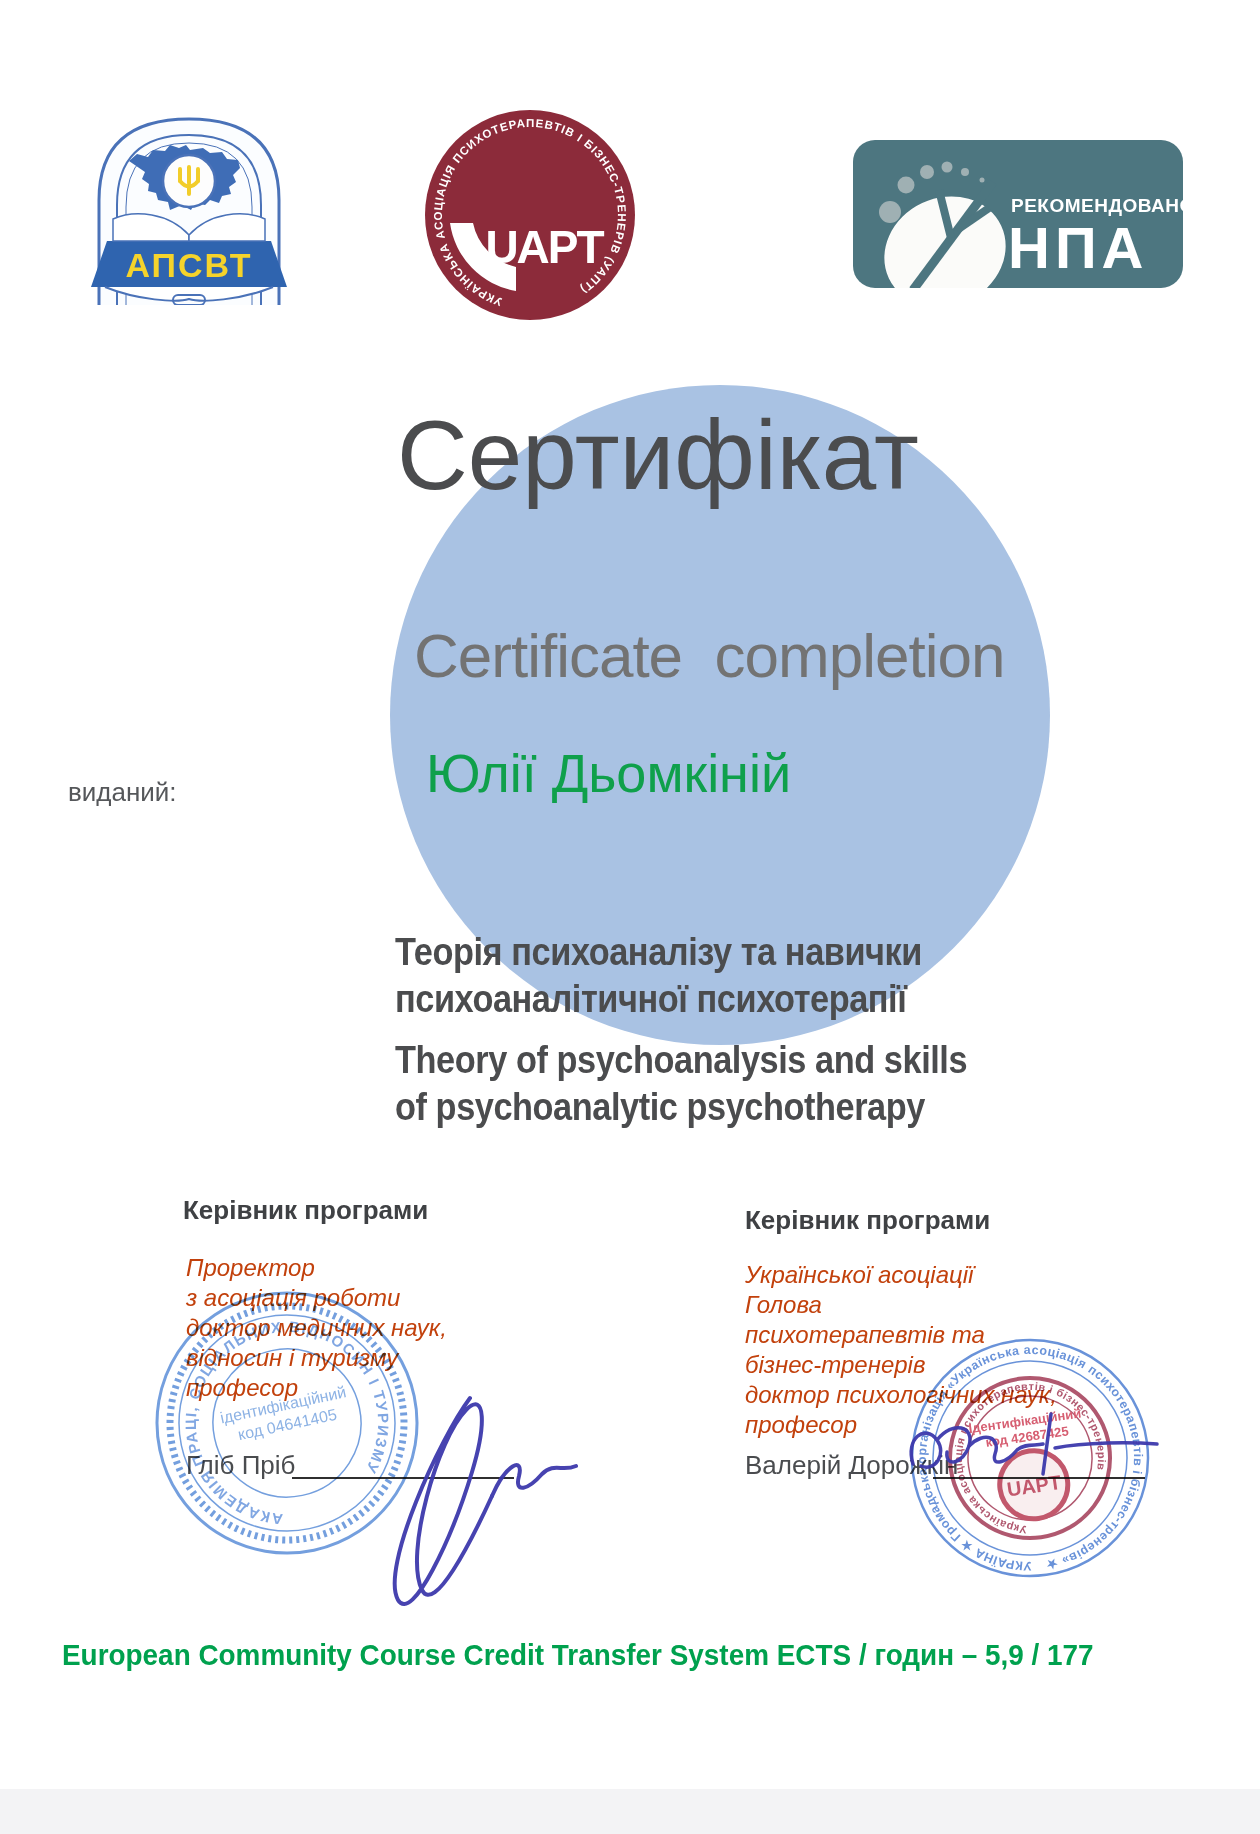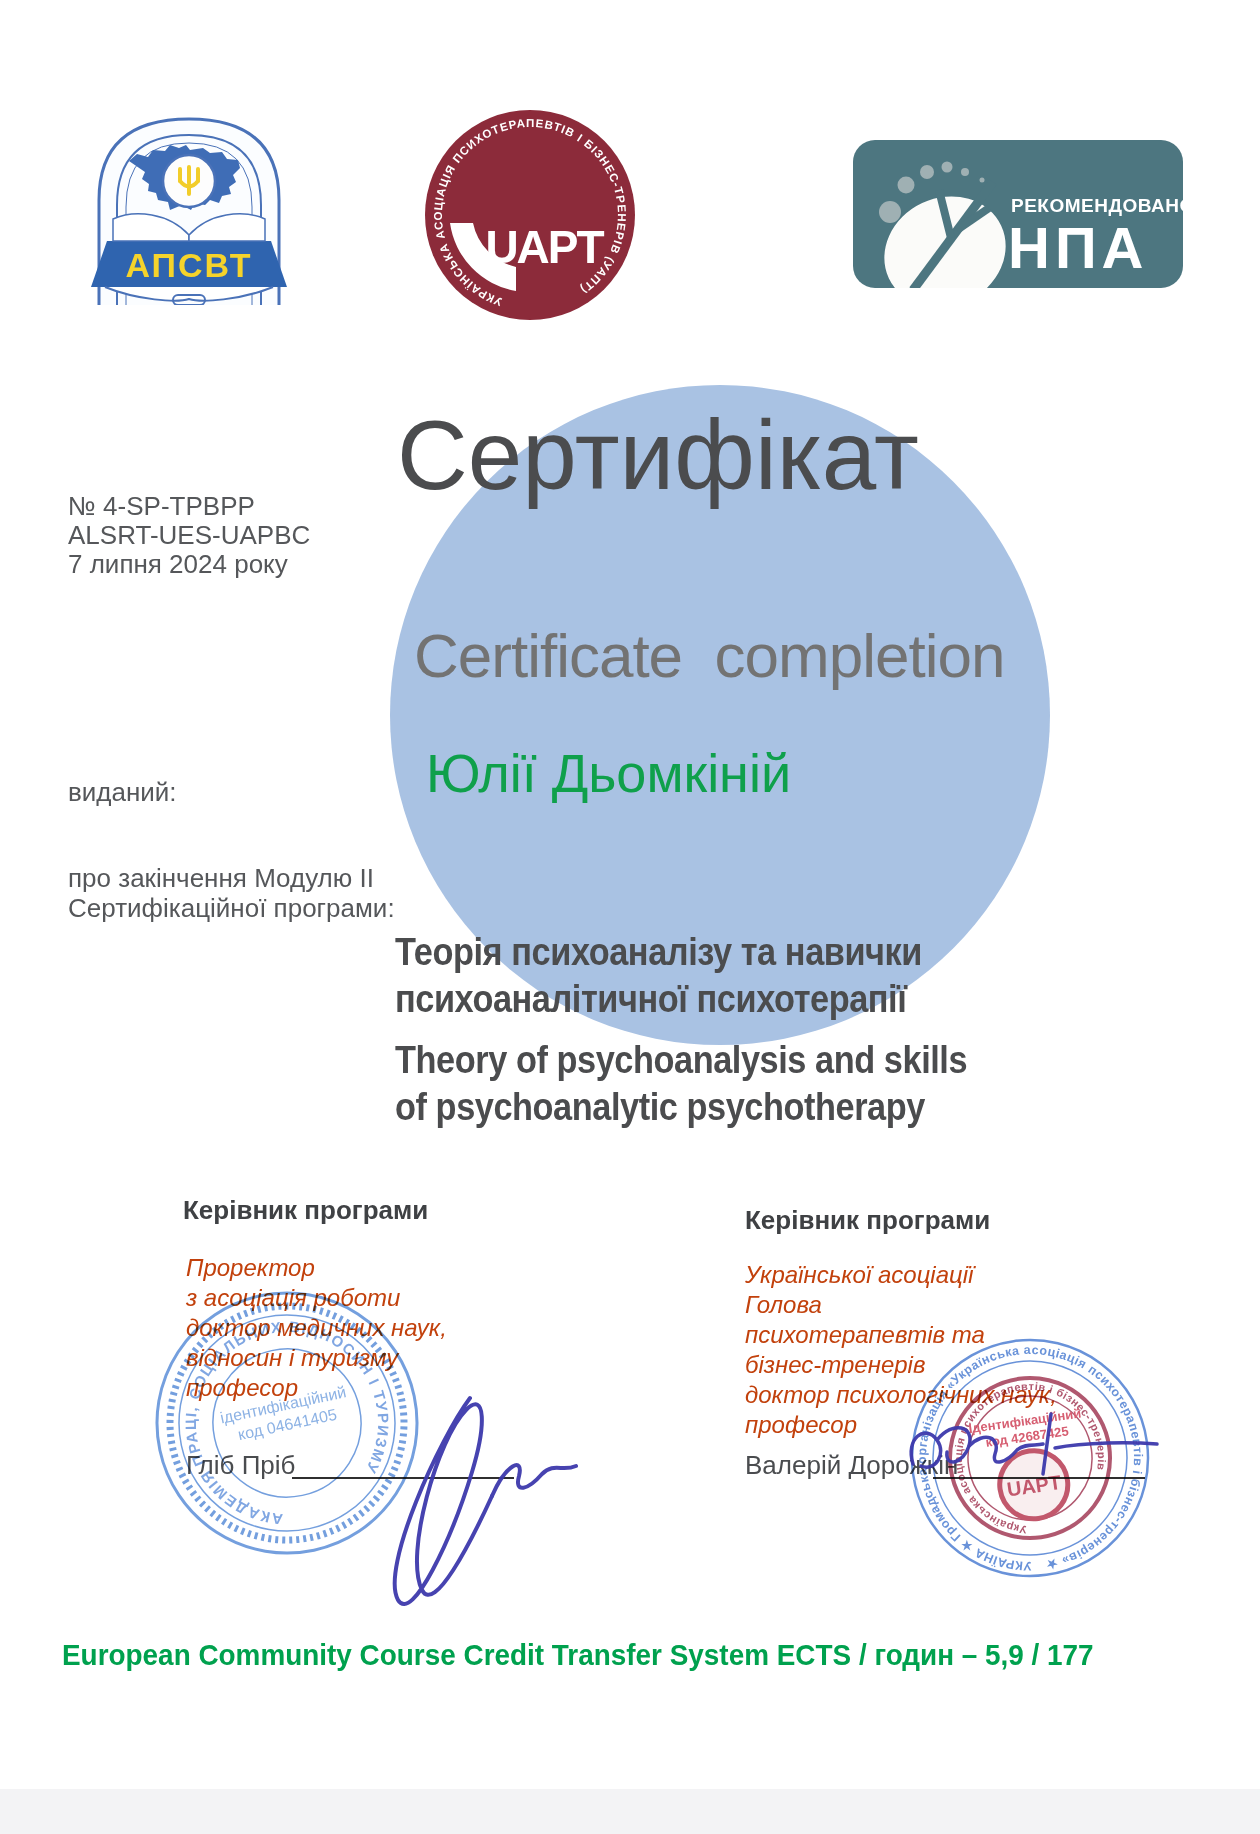--- a/index.html
+++ b/index.html
@@ -122,36 +122,27 @@
         <ellipse cx="92" cy="112" rx="62" ry="54" fill="#fbfbf9" transform="rotate(-25 92 112)"></ellipse>
         <path d="M60,150 L140,42" stroke="#4d7680" stroke-width="9" fill="none"></path>
         <path d="M98,98 L86,50" stroke="#4d7680" stroke-width="8" fill="none"></path>
         <path d="M104,90 L136,68" stroke="#4d7680" stroke-width="8" fill="none"></path>
       </g>
       <text x="158" y="72" font-size="19" font-weight="bold" fill="#ffffff" letter-spacing="0.5">РЕКОМЕНДОВАНО</text>
       <text x="155" y="128" font-size="58" font-weight="bold" fill="#ffffff" letter-spacing="5">НПА</text>
     </g>
   </svg>
 
-  <div class="abs meta">
-    <div>№ 4-SP-TPBPP</div>
-    <div>ALSRT-UES-UAPBC</div>
-    <div>7 липня 2024 року</div>
-  </div>
 
   <div class="abs cert-title">Сертифікат</div>
   <div class="abs cert-subtitle">Certificate  completion</div>
 
   <div class="abs issued-label">виданий:</div>
   <div class="abs recipient-name">Юлії Дьомкіній</div>
 
-  <div class="abs module">
-    <div>про закінчення Модулю II</div>
-    <div>Сертифікаційної програми:</div>
-  </div>
 
   <div class="abs course course-ua">
     <div>Теорія психоаналізу та навички</div>
     <div>психоаналітичної психотерапії</div>
   </div>
   <div class="abs course course-en">
     <div>Theory of psychoanalysis and skills</div>
     <div>of psychoanalytic psychotherapy</div>
   </div>
 

